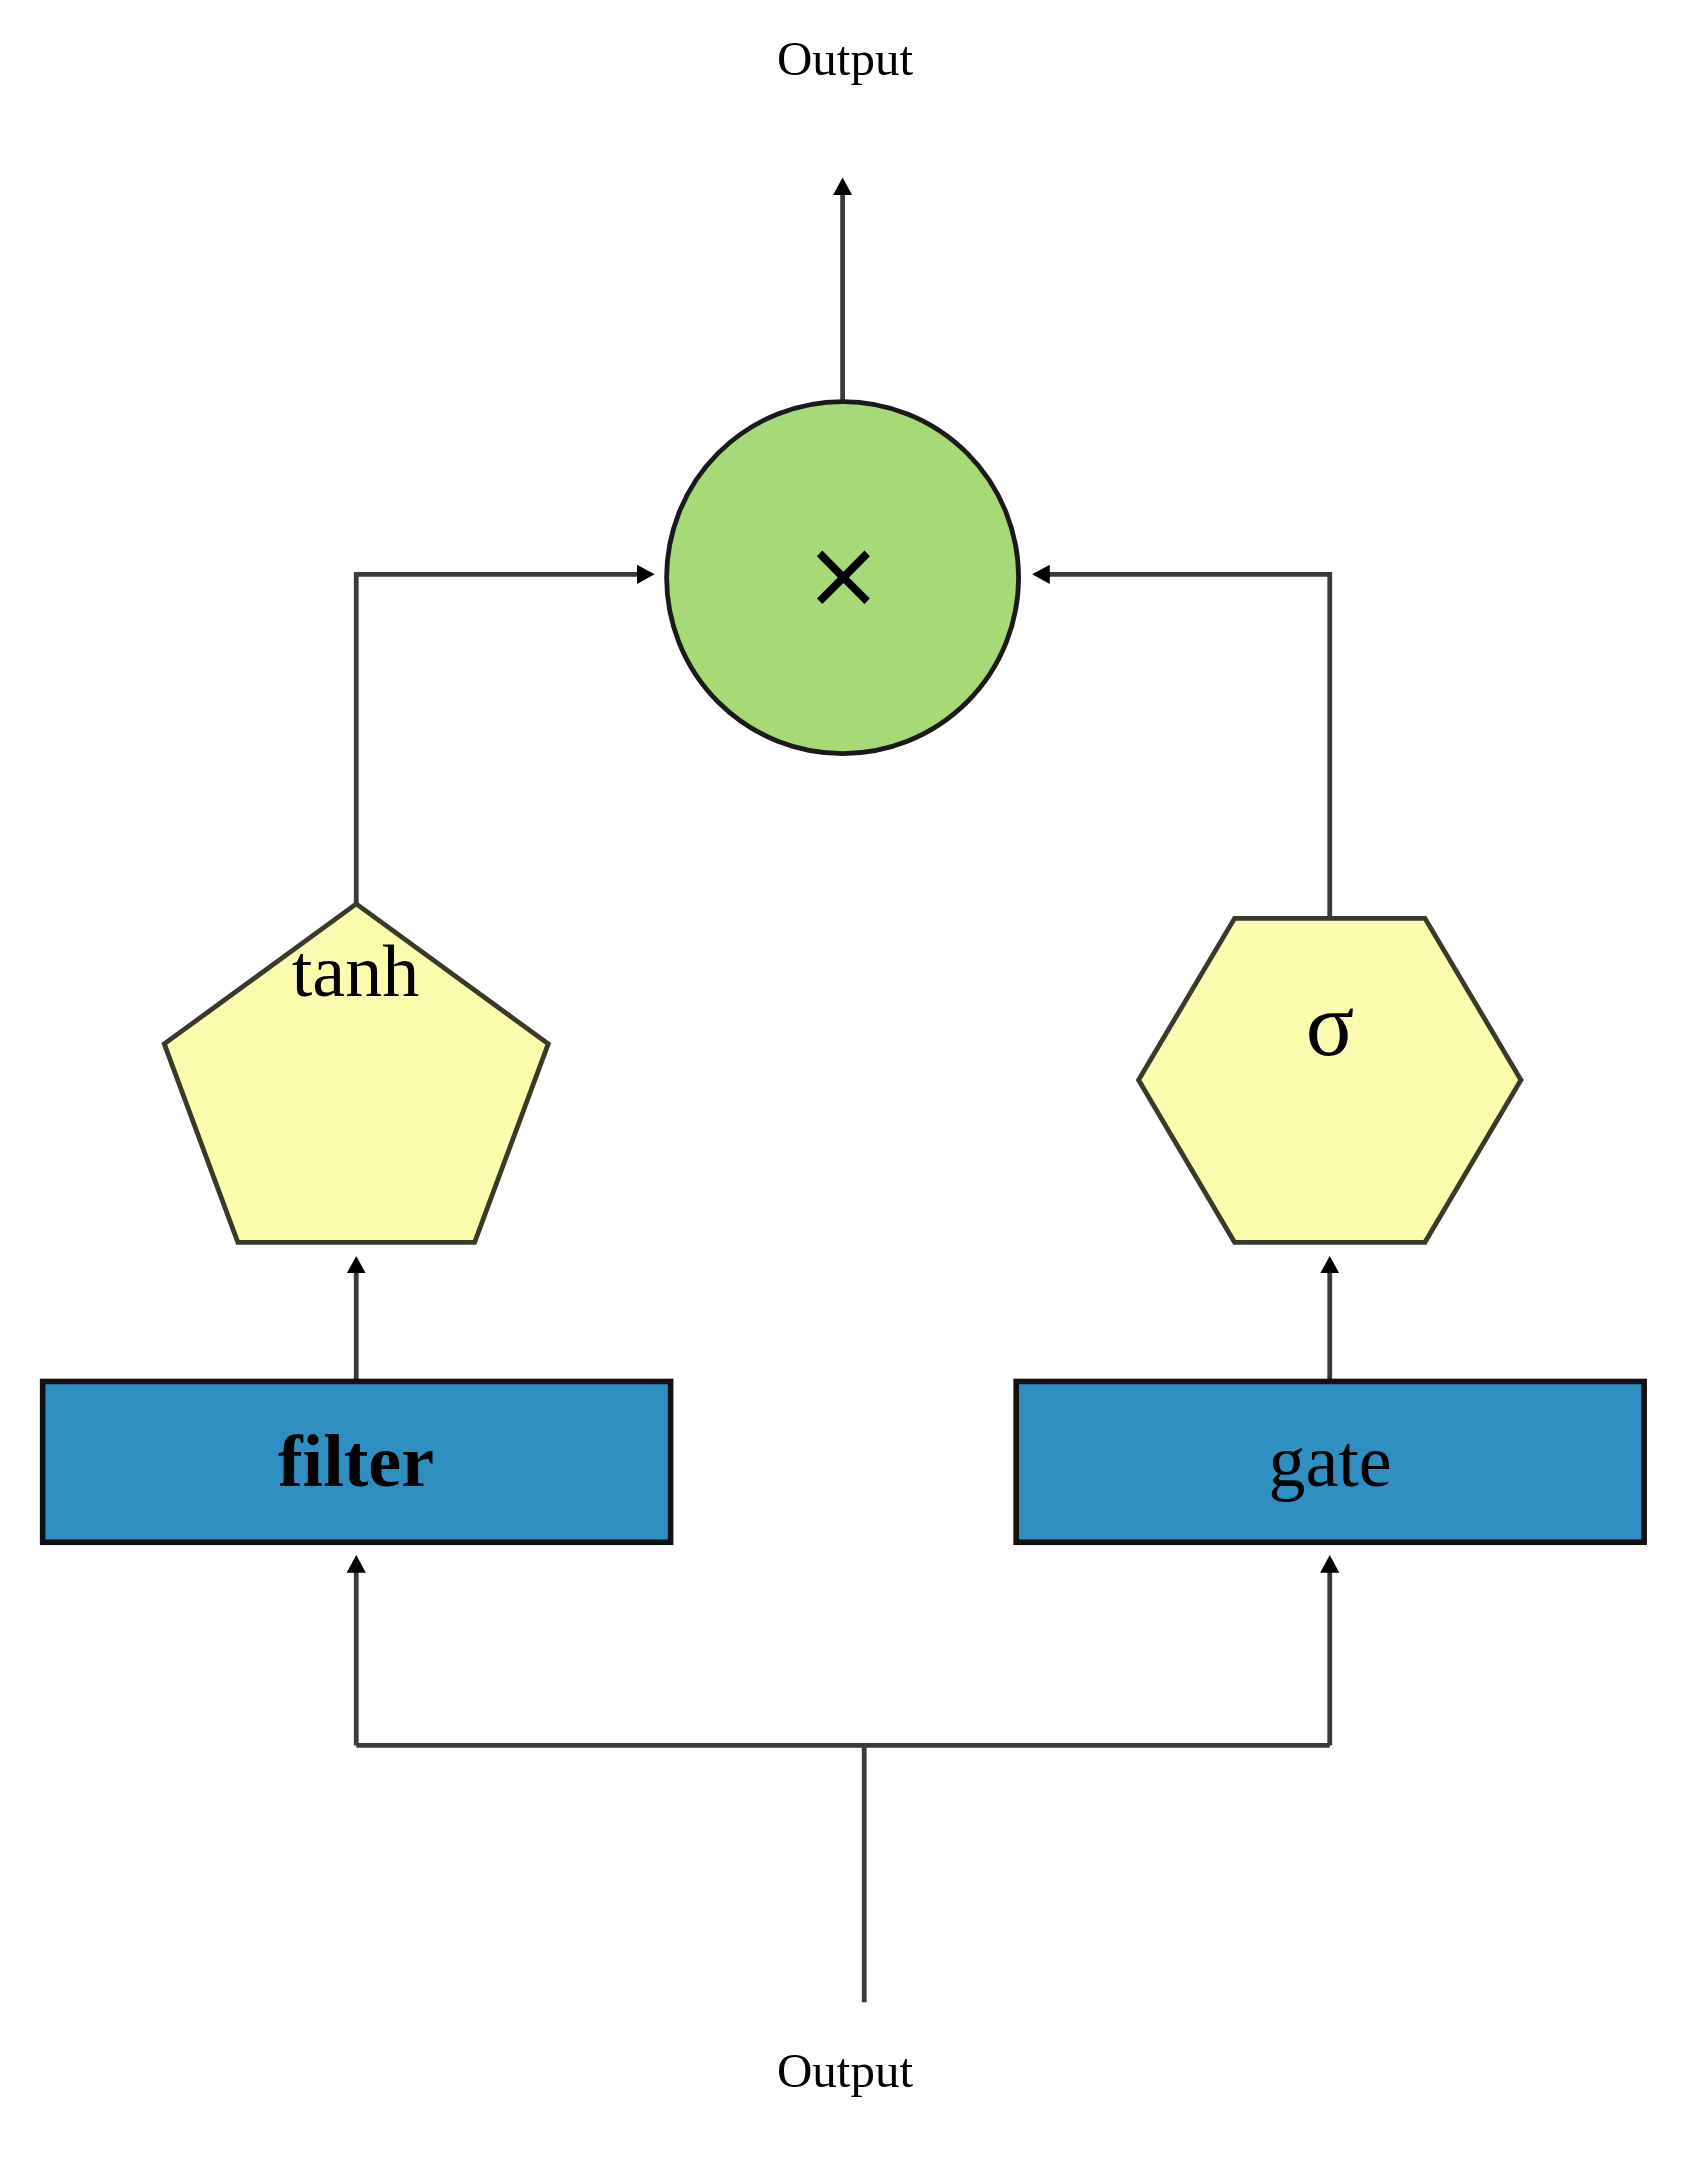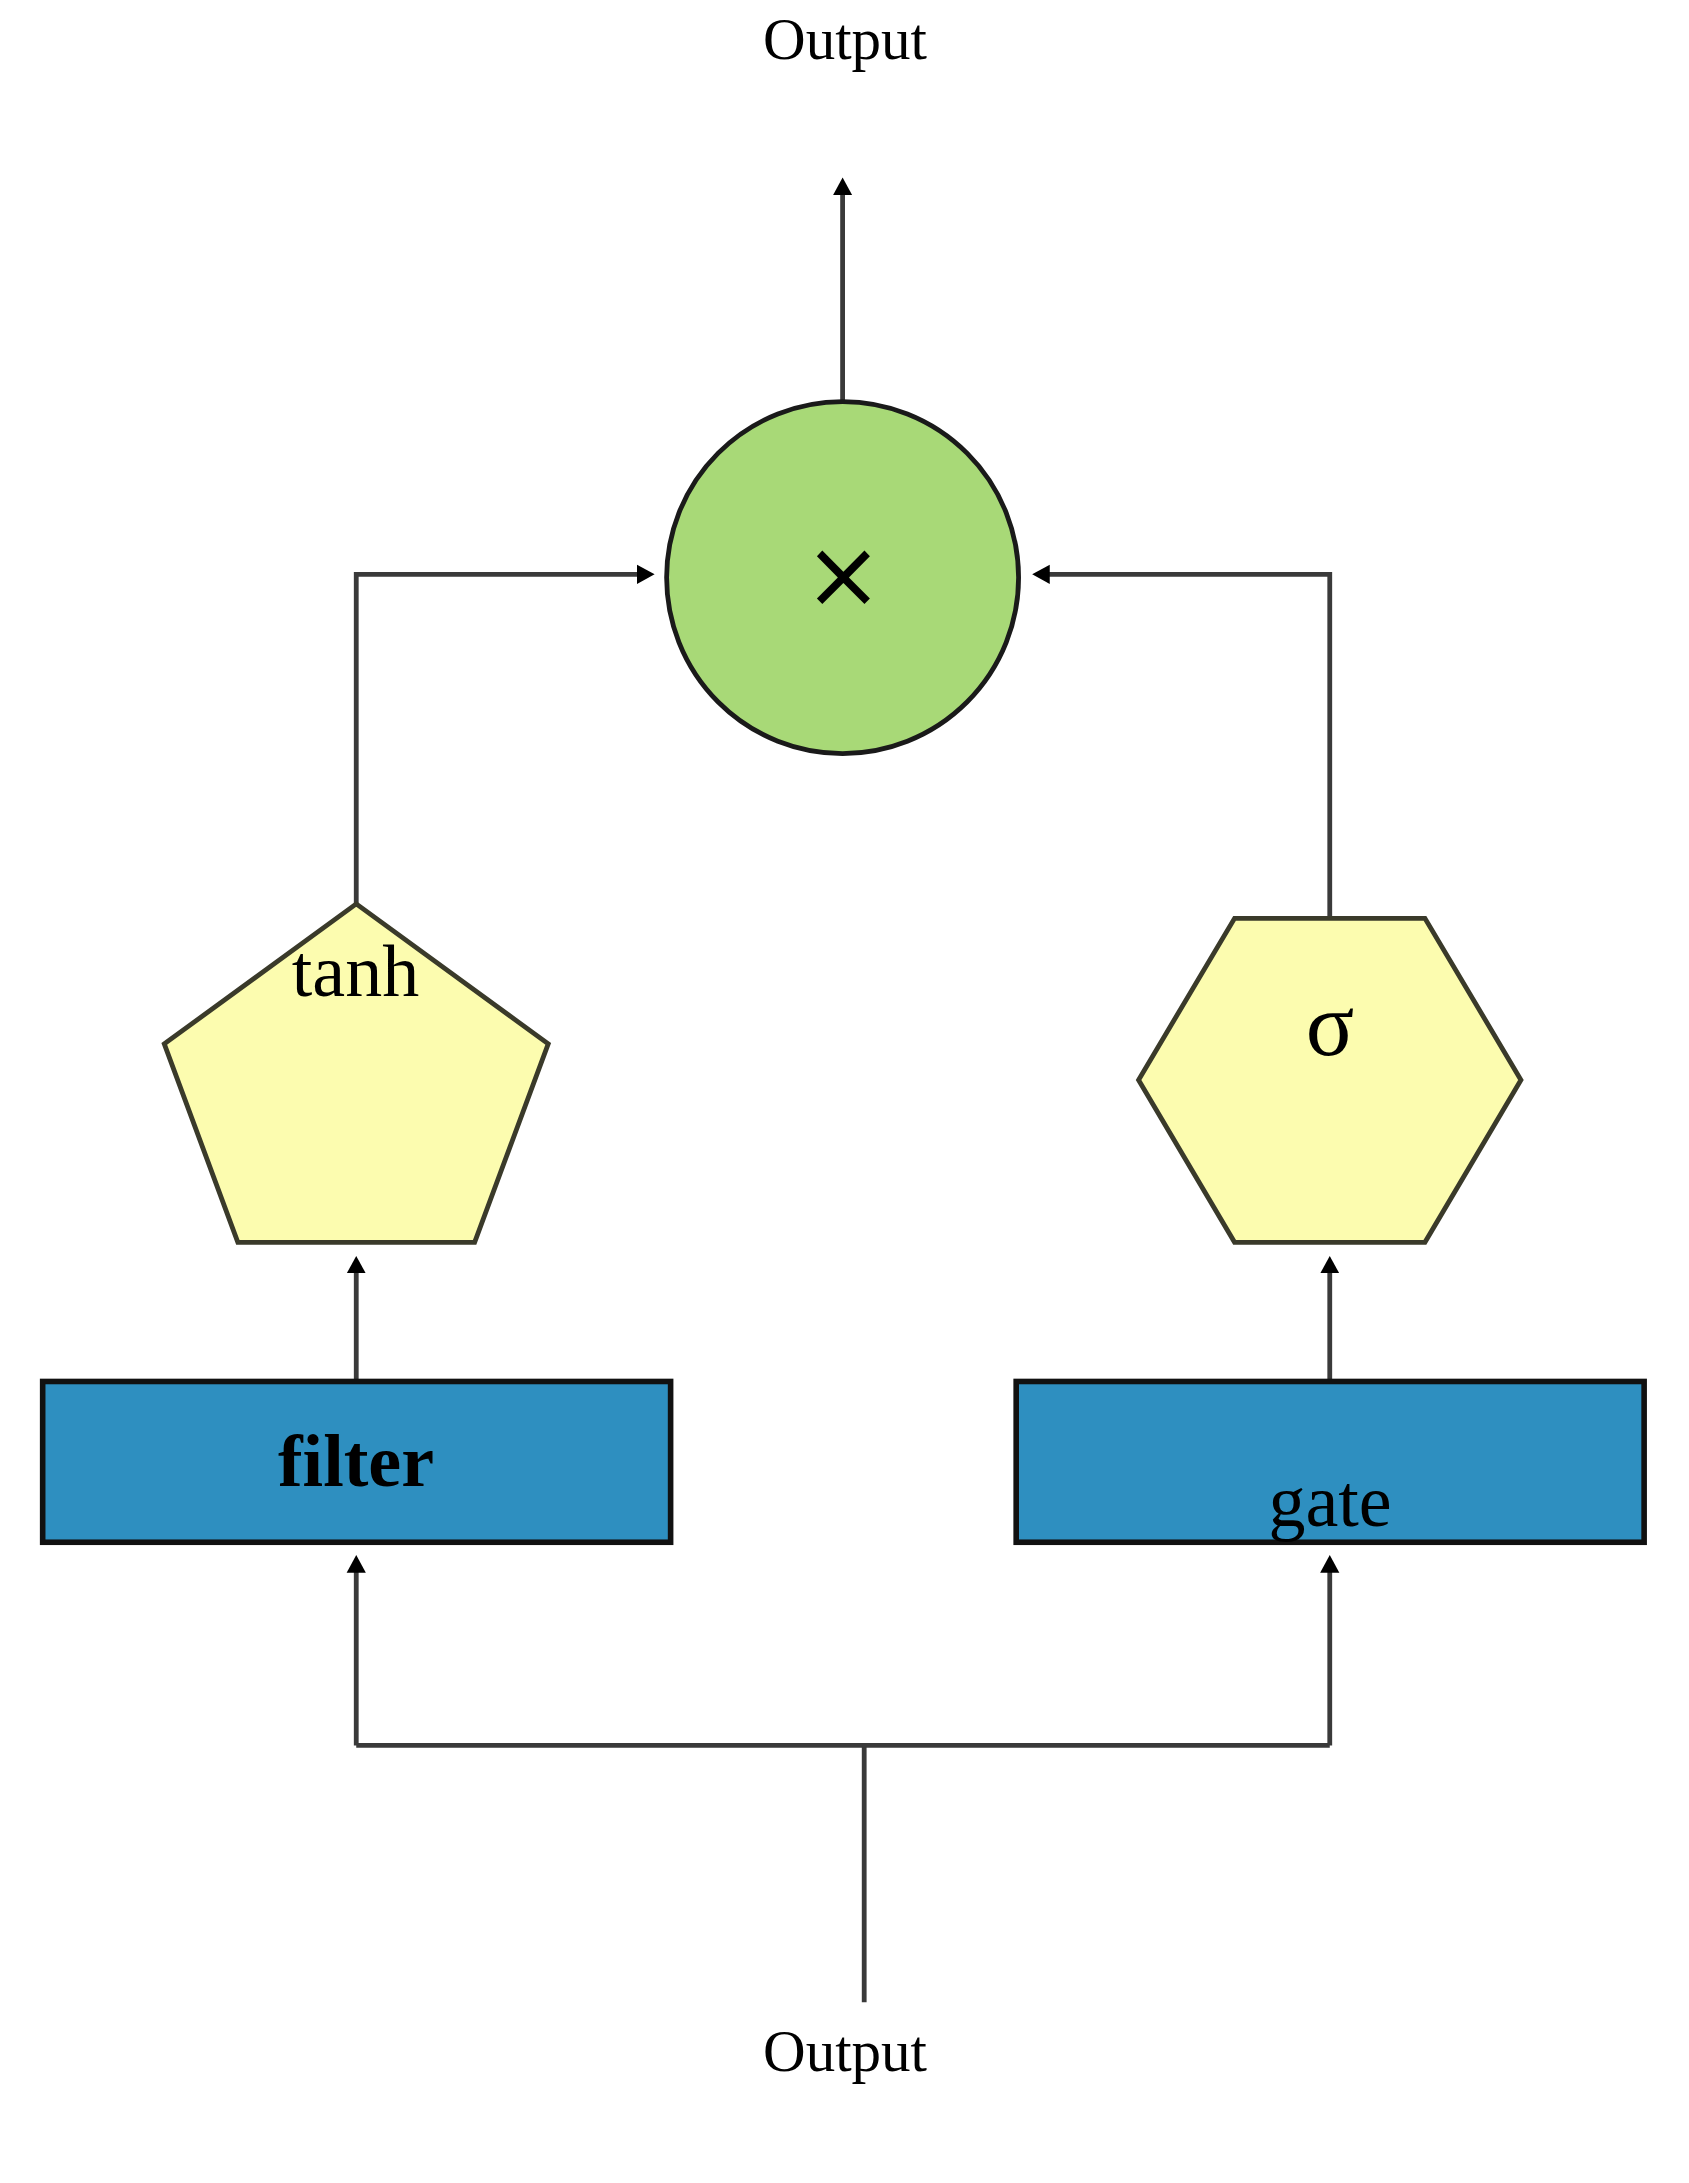--- a/index.html
+++ b/index.html
@@ -30,41 +30,42 @@
   .io-label {
     position: absolute;
     font-family: "Liberation Serif", "DejaVu Serif", serif;
     color: #000000;
     white-space: nowrap;
     text-align: center;
     line-height: 1;
     -webkit-font-smoothing: antialiased;
   }
   .io-label {
-    font-size: 59px;
+    font-size: 49px;
+    margin-top: 24px;
   }
   .node-label {
     font-size: 74px;
   }
   .label-mul {
     font-size: 94px;
     font-family: "DejaVu Sans", "Liberation Sans", sans-serif;
     font-weight: 500;
   }
   .label-sigma {
     font-size: 90px;
     font-style: normal;
   }
   #label-output { left: 0; top: 9.6px; width: 1690px; }
   #label-input  { left: 0; top: 2022px; width: 1690px; }
   #label-mul    { left: 666px;  top: 528px;  width: 355px; }
   #label-tanh   { left: 166px;  top: 934px; width: 379px; }
   #label-sigma  { left: 1138px; top: 980px; width: 384px; }
   #label-filter { left: 42px;   top: 1424px; width: 628px; font-weight: bold; }
-  #label-gate   { left: 1016px; top: 1424px; width: 628px; margin-top: 40px; }
+  #label-gate   { left: 1016px; top: 1424px; width: 628px; }
 </style>
 </head>
 <body>
 
 <div id="diagram-root">
 
   <svg id="diagram-svg" viewBox="0 0 2112 2729" xmlns="http://www.w3.org/2000/svg">
 
     <defs>
       <marker id="arrow-up" markerWidth="26" markerHeight="26" refX="4" refY="13" orient="auto" markerUnits="userSpaceOnUse">

